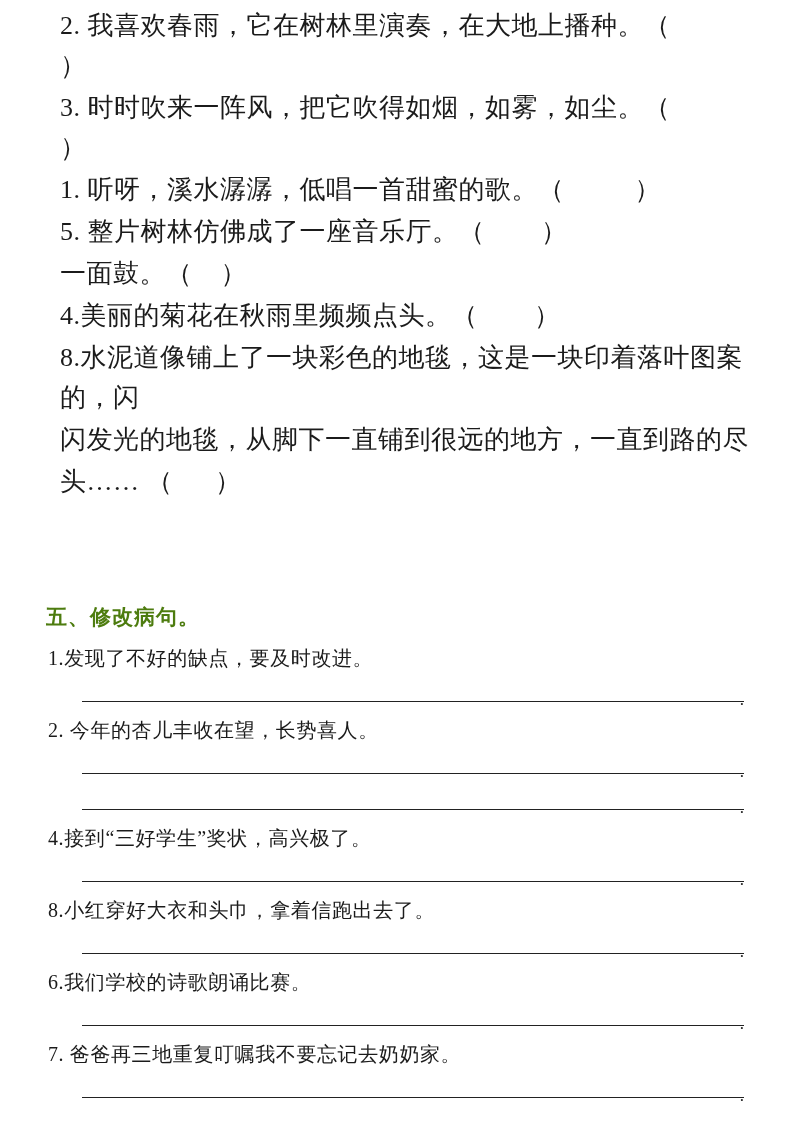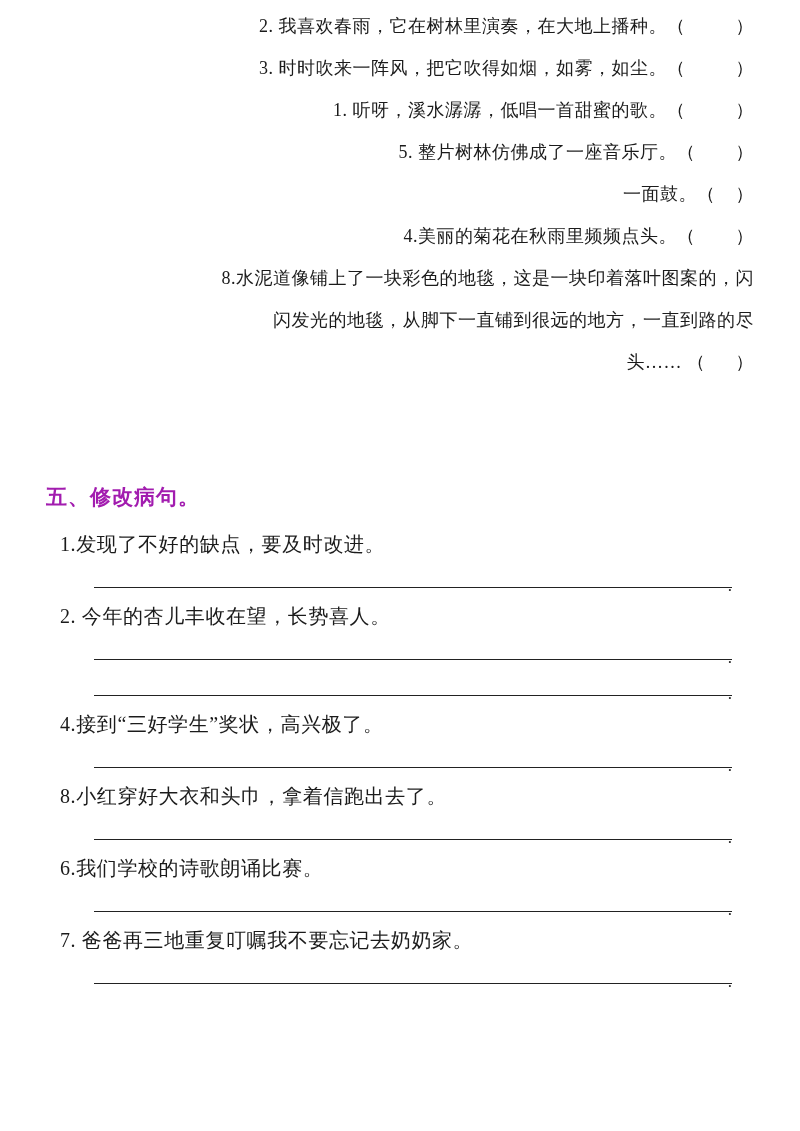--- a/index.html
+++ b/index.html
@@ -23,54 +23,53 @@
     position: relative;
   }
 
   
   .judge-list {
     margin: 0;
     padding: 0;
     list-style: none;
   }
   .judge-item {
-    font-size: 18px;
+    font-size: 26px;
     line-height: 40px;
     letter-spacing: 0.5px;
     margin: 0 0 2px 0;
     text-indent: 0;
     white-space: pre-wrap;
-    text-align: right;
   }
   .judge-item.indent {
     padding-left: 14px;
   }
   .judge-item.wrap {
     padding-left: 14px;
     text-indent: 0;
   }
 
   
   .spacer {
     height: 96px;
   }
 
   
   .section-heading {
-    color: #a21caf;
+    color: #4d7c0f;
     font-weight: bold;
     font-size: 21px;
     line-height: 34px;
     letter-spacing: 1px;
     margin: 0 0 6px 0;
   }
 
   
   .revise-list {
-    margin: 12px;
+    margin: 0;
     padding: 0;
     list-style: none;
   }
   .revise-item {
     margin: 0 0 0 0;
   }
   .revise-text {
     font-size: 20px;
     line-height: 36px;
     letter-spacing: 0.6px;

